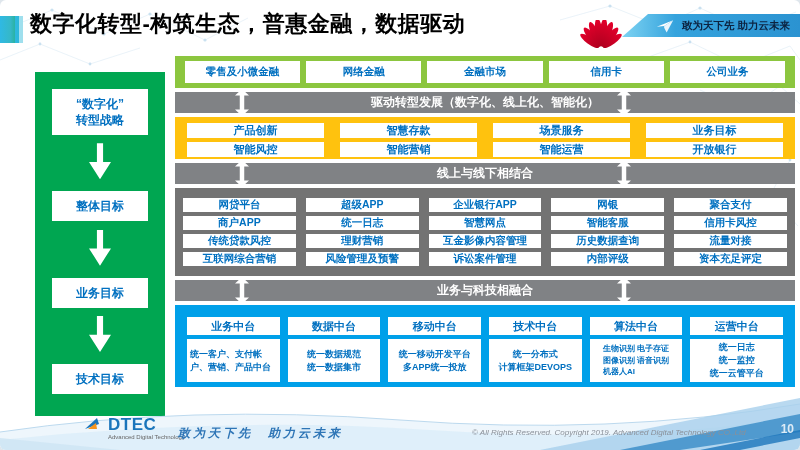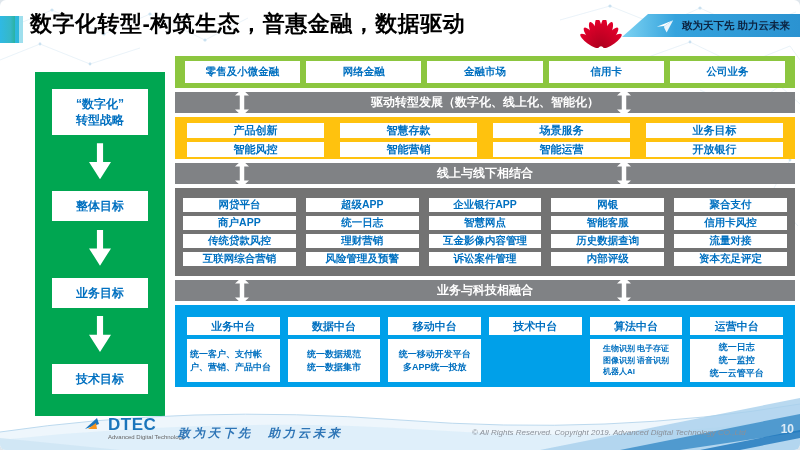--- a/index.html
+++ b/index.html
@@ -250,20 +250,22 @@
         <div class="pf-detail">统一数据规范
 统一数据集市</div>
       </div>
         <div class="pf-col">
         <div class="pf-head">移动中台</div>
         <div class="pf-detail">统一移动开发平台
 多APP统一投放</div>
       </div>
         <div class="pf-col">
         <div class="pf-head">技术中台</div>
+        <div class="pf-detail">统一分布式
+计算框架DEVOPS</div>
       </div>
         <div class="pf-col">
         <div class="pf-head">算法中台</div>
         <div class="pf-detail">生物识别 电子存证
 图像识别 语音识别
 机器人AI</div>
       </div>
         <div class="pf-col">
         <div class="pf-head">运营中台</div>
         <div class="pf-detail">统一日志

